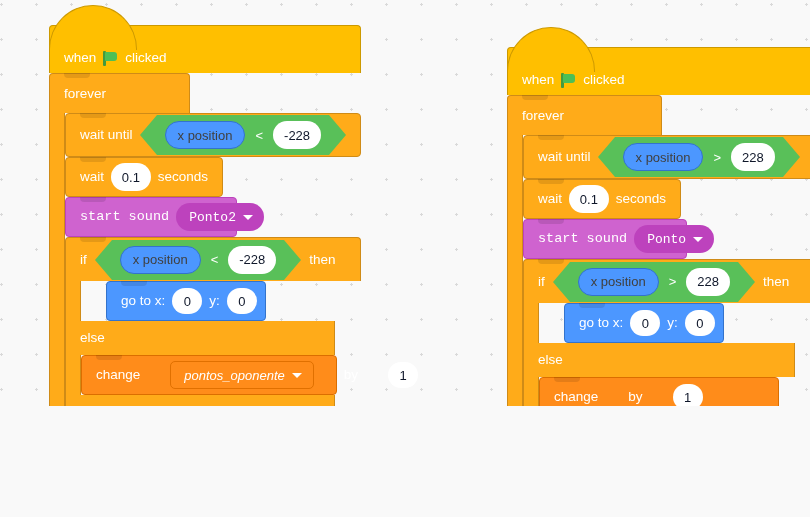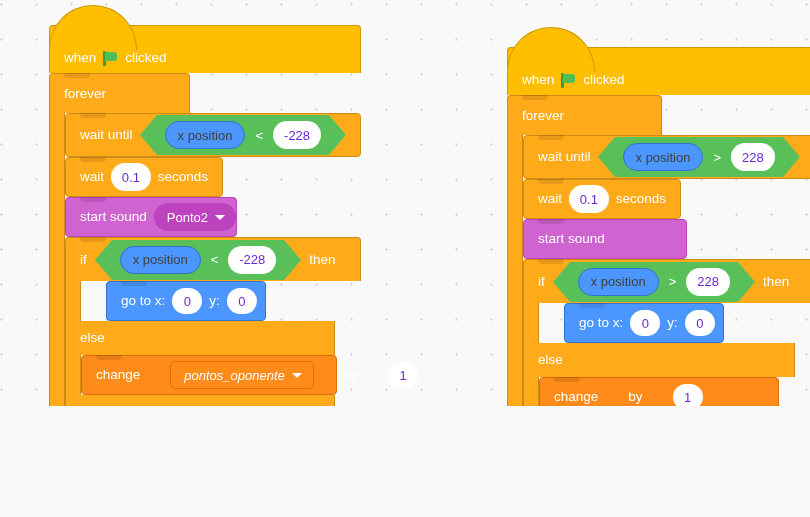--- a/index.html
+++ b/index.html
@@ -106,21 +106,21 @@
     position: absolute;
     left: 14px;
     top: -1px;
     width: 26px;
     height: 5px;
     border-radius: 0 0 4px 4px;
     background: rgba(0,0,0,0.10);
   }
 
   .c-control { background: #ffab19; border: 1px solid #cf8b17; }
-  .c-sound   { background: #cf63cf; border: 1px solid #bd42bd; }
+  .c-sound   { background: #cf63cf; border: 1px solid #bd42bd; font-family: Liberation Mono, monospace; }
   .c-motion  { background: #4c97ff; border: 1px solid #3373cc; margin-left: 25px; }
   .c-variable{ background: #ff8c1a; border: 1px solid #db6e00; gap: 30px; }
 
   
   .cblock { position: relative; }
   .c-head {
     position: relative;
     background: #ffab19;
     border: 1px solid #cf8b17;
     border-radius: 4px 4px 0 0;
@@ -225,21 +225,21 @@
   
   .input-oval {
     display: inline-flex;
     align-items: center;
     justify-content: center;
     background: #ffffff;
     border-radius: 999px;
     height: 28px;
     min-width: 34px;
     padding: 0 11px;
-    color: #6d28d9;
+    color: #0f172a;
     font-size: 13px;
     white-space: nowrap;
   }
   .input-oval.sm { height: 26px; min-width: 30px; padding: 0 10px; }
 
   
   .dropdown {
     display: inline-flex;
     align-items: center;
     gap: 7px;
@@ -396,20 +396,24 @@
           </div>
 
           <div class="stack c-control notch-top" style="width:158px;">
             <span class="lbl">wait</span>
             <span class="input-oval">0.1</span>
             <span class="lbl">seconds</span>
           </div>
 
           <div class="stack c-sound notch-top" style="width:164px;">
             <span class="lbl">start sound</span>
+            <span class="dropdown dd-sound">
+              <span>Ponto</span>
+              <span class="caret"></span>
+            </span>
           </div>
 
           <div class="cblock">
             <div class="c-head notch-top" style="height:44px; padding-right:16px;">
               <span class="lbl">if</span>
               <span class="boolean">
                 <span class="reporter">x position</span>
                 <span class="op">&gt;</span>
                 <span class="input-oval">228</span>
               </span>

